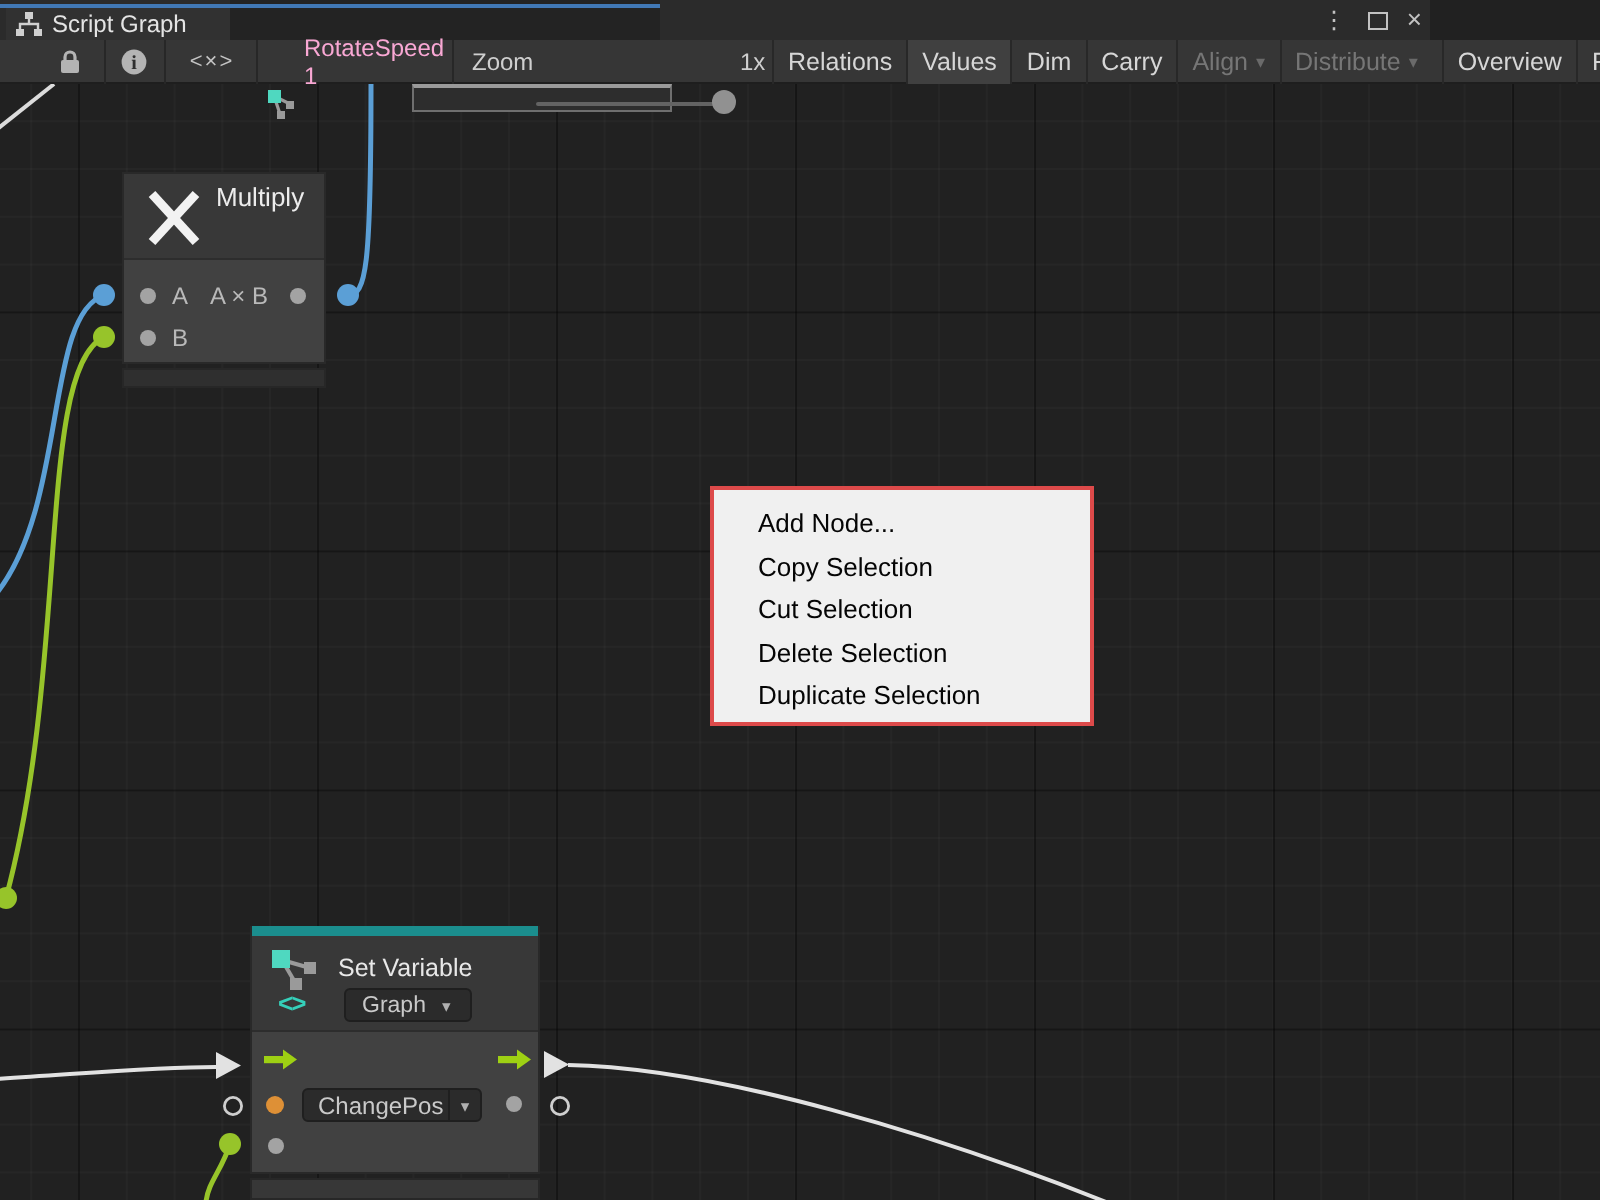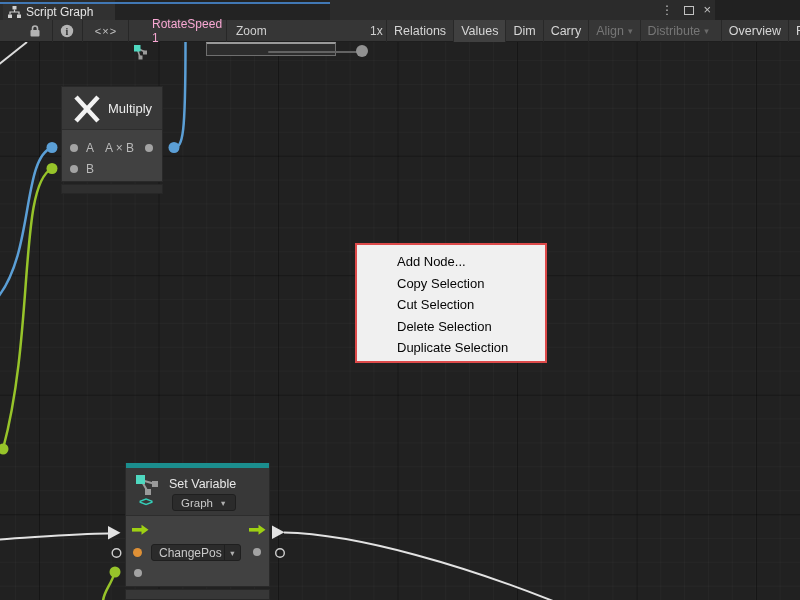--- a/index.html
+++ b/index.html
@@ -64,21 +64,21 @@
   .teal-bar{position:absolute;left:0;top:0;width:100%;height:5px;background:#1b8e8e;}
   #setvar .node-header{position:absolute;left:0;top:5px;width:100%;height:48px;}
   .dropdown{position:absolute;background:#2b2b2b;border:1px solid #1f1f1f;border-radius:3px;
             color:#c9c9c9;display:flex;align-items:center;}
   .dd-caret{font-size:8.5px;color:#b0b0b0;}
   .vs-angle{position:absolute;color:#35d0ba;font-weight:bold;font-size:13px;letter-spacing:-1px;}
 
   
   .ctxmenu{position:absolute;left:355px;top:243px;width:192px;height:120px;z-index:20;
            background:#f0f0f0;border:2px solid #dd4a4a;padding-top:6px;}
-  .ctxmenu .item{height:21.6px;line-height:21.6px;padding-left:40px;font-size:13px;color:#050505;}
+  .ctxmenu .item{height:21.6px;line-height:21.6px;padding-left:22px;font-size:13px;color:#050505;}
 
   .peekbox{position:absolute;left:206px;top:42px;width:130px;height:14px;z-index:4;
            background:#2d2d2d;border:1px solid #6f6f6f;border-top:2px solid #9a9a9a;}
 </style>
 </head>
 <body>
 
 <div class="screen">
 
   <div class="canvas"></div>
@@ -106,21 +106,21 @@
   </svg>
 
   <div class="peekbox"></div>
 
   <div class="node" id="multiply">
     <div class="node-header">
       <svg width="30" height="32" style="position:absolute;left:11px;top:7px;">
         <line x1="3" y1="3" x2="25" y2="27" stroke="#f2f2f2" stroke-width="4.5"></line>
         <line x1="25" y1="3" x2="3" y2="27" stroke="#f2f2f2" stroke-width="4.5"></line>
       </svg>
-      <span style="position:absolute;left:46px;top:14px;color:#ececec;font-size:13px;">Multiply</span>
+      <span style="position:absolute;left:46px;top:4px;color:#ececec;font-size:13px;">Multiply</span>
     </div>
 
     <div class="port-dot" style="left:8px;top:57px;"></div>
     <span class="port-label" style="left:24px;top:54px;">A</span>
     <span class="port-label" style="left:43px;top:54px;">A × B</span>
     <div class="port-dot" style="left:83px;top:57px;"></div>
     <div class="port-dot" style="left:8px;top:78px;"></div>
     <span class="port-label" style="left:24px;top:75px;">B</span>
   </div>
   <div class="node-footer" style="left:61px;top:183.5px;width:102px;height:10px;"></div>

